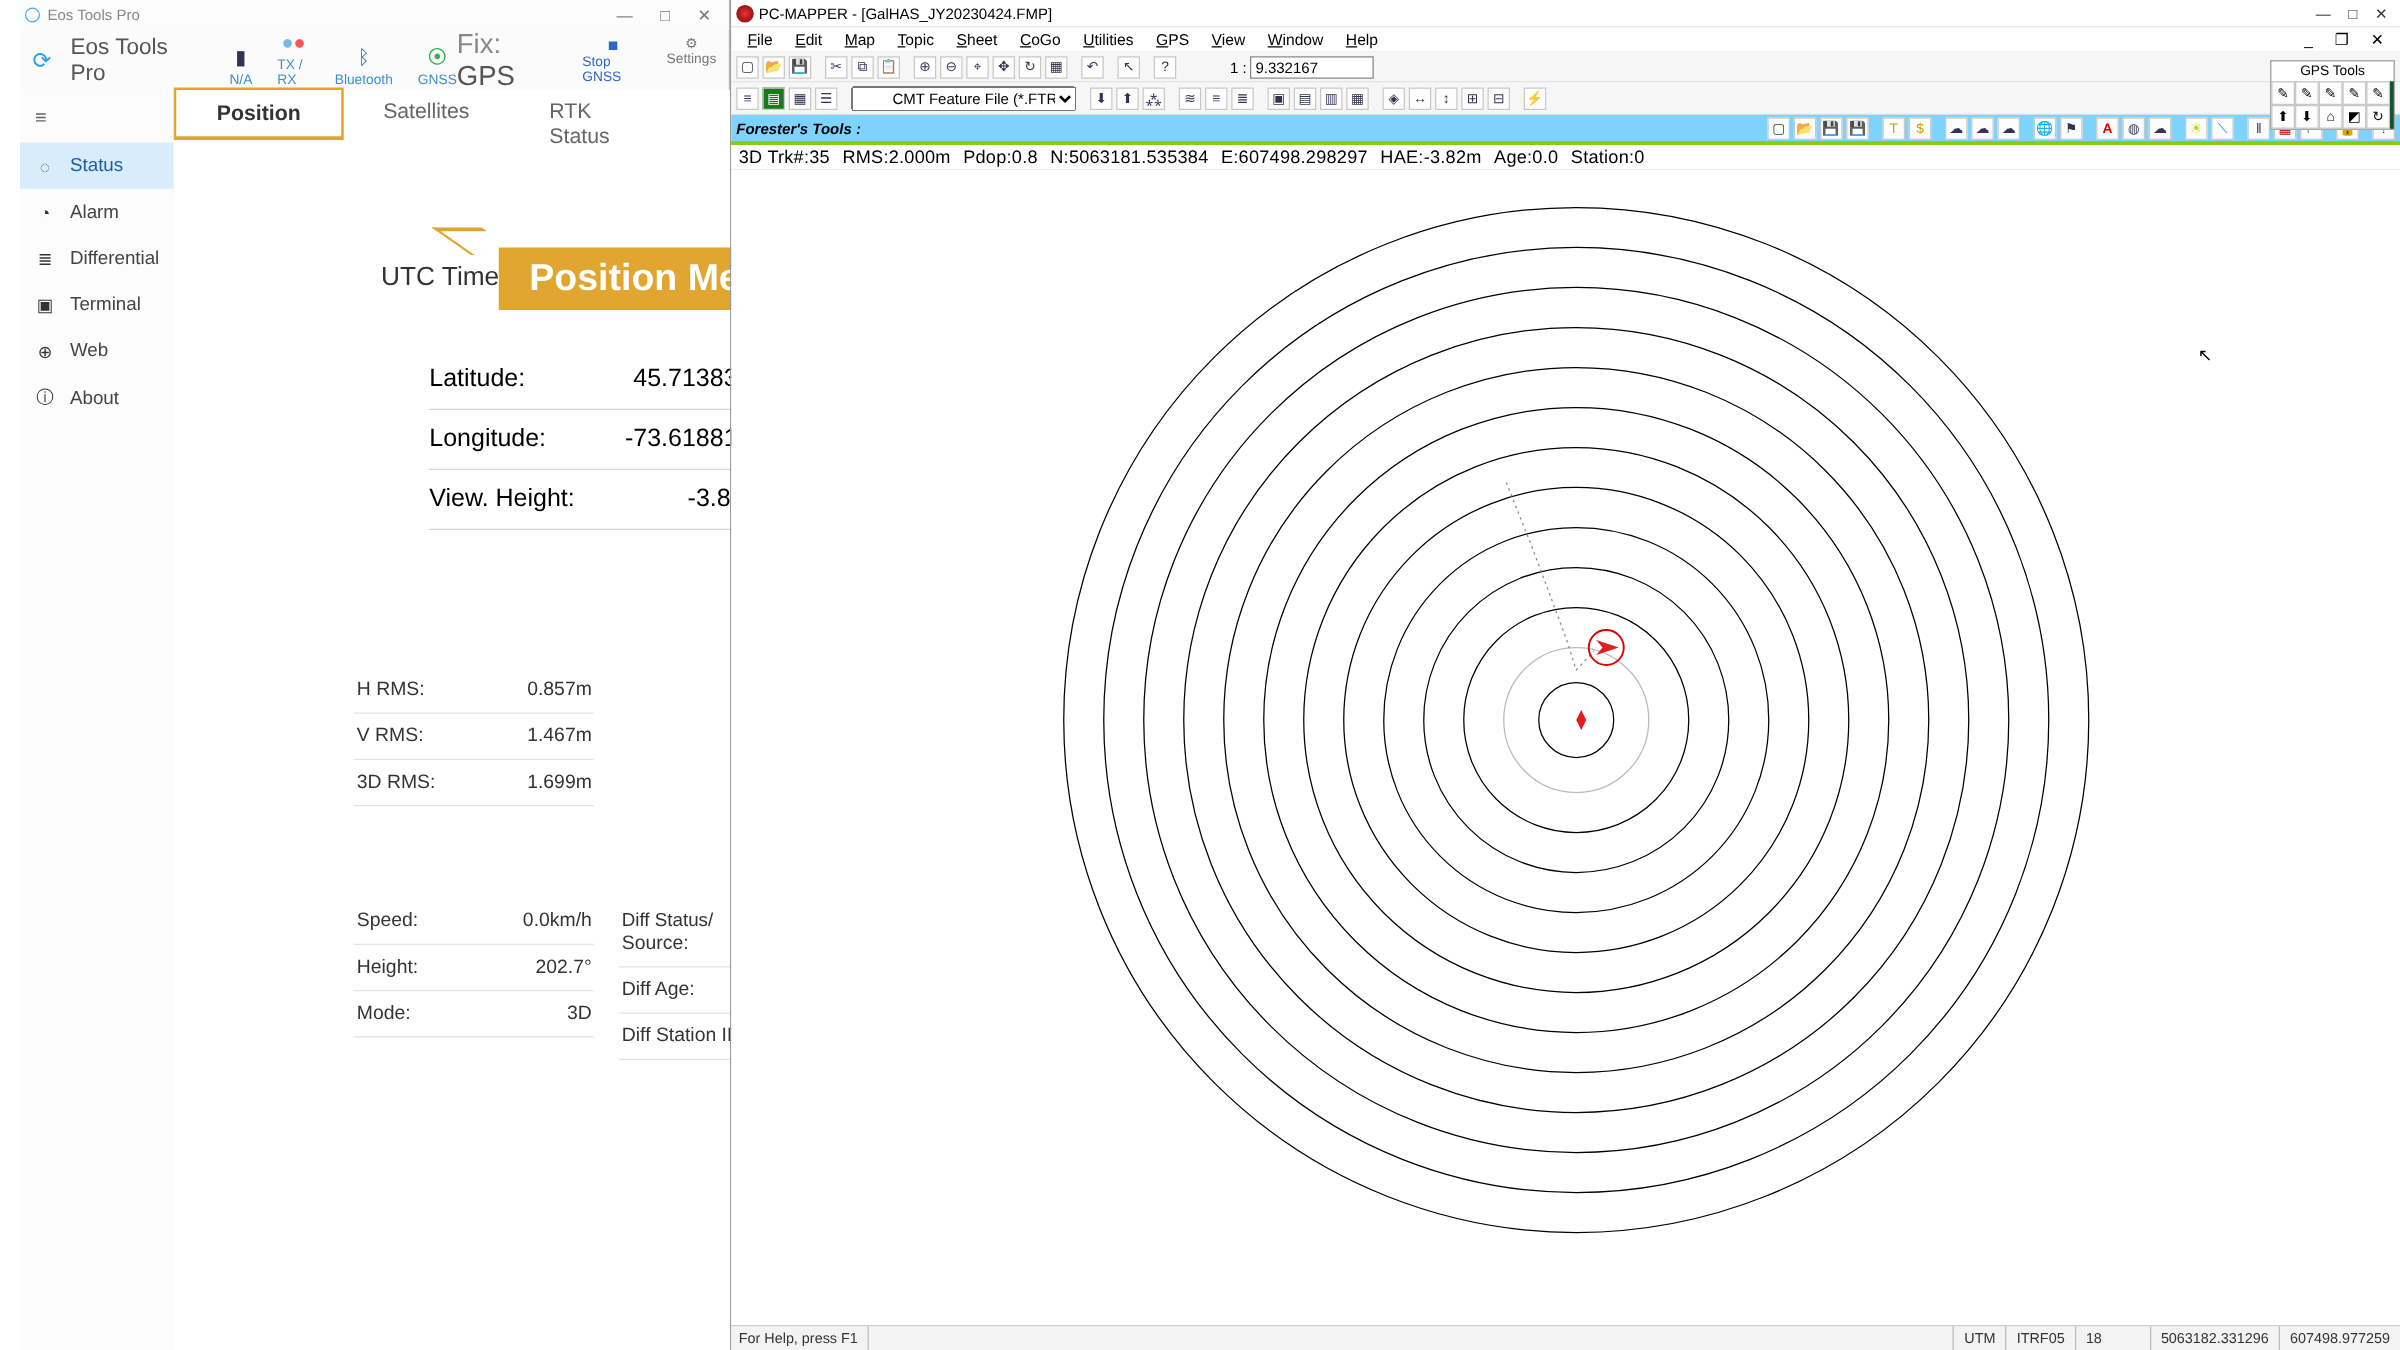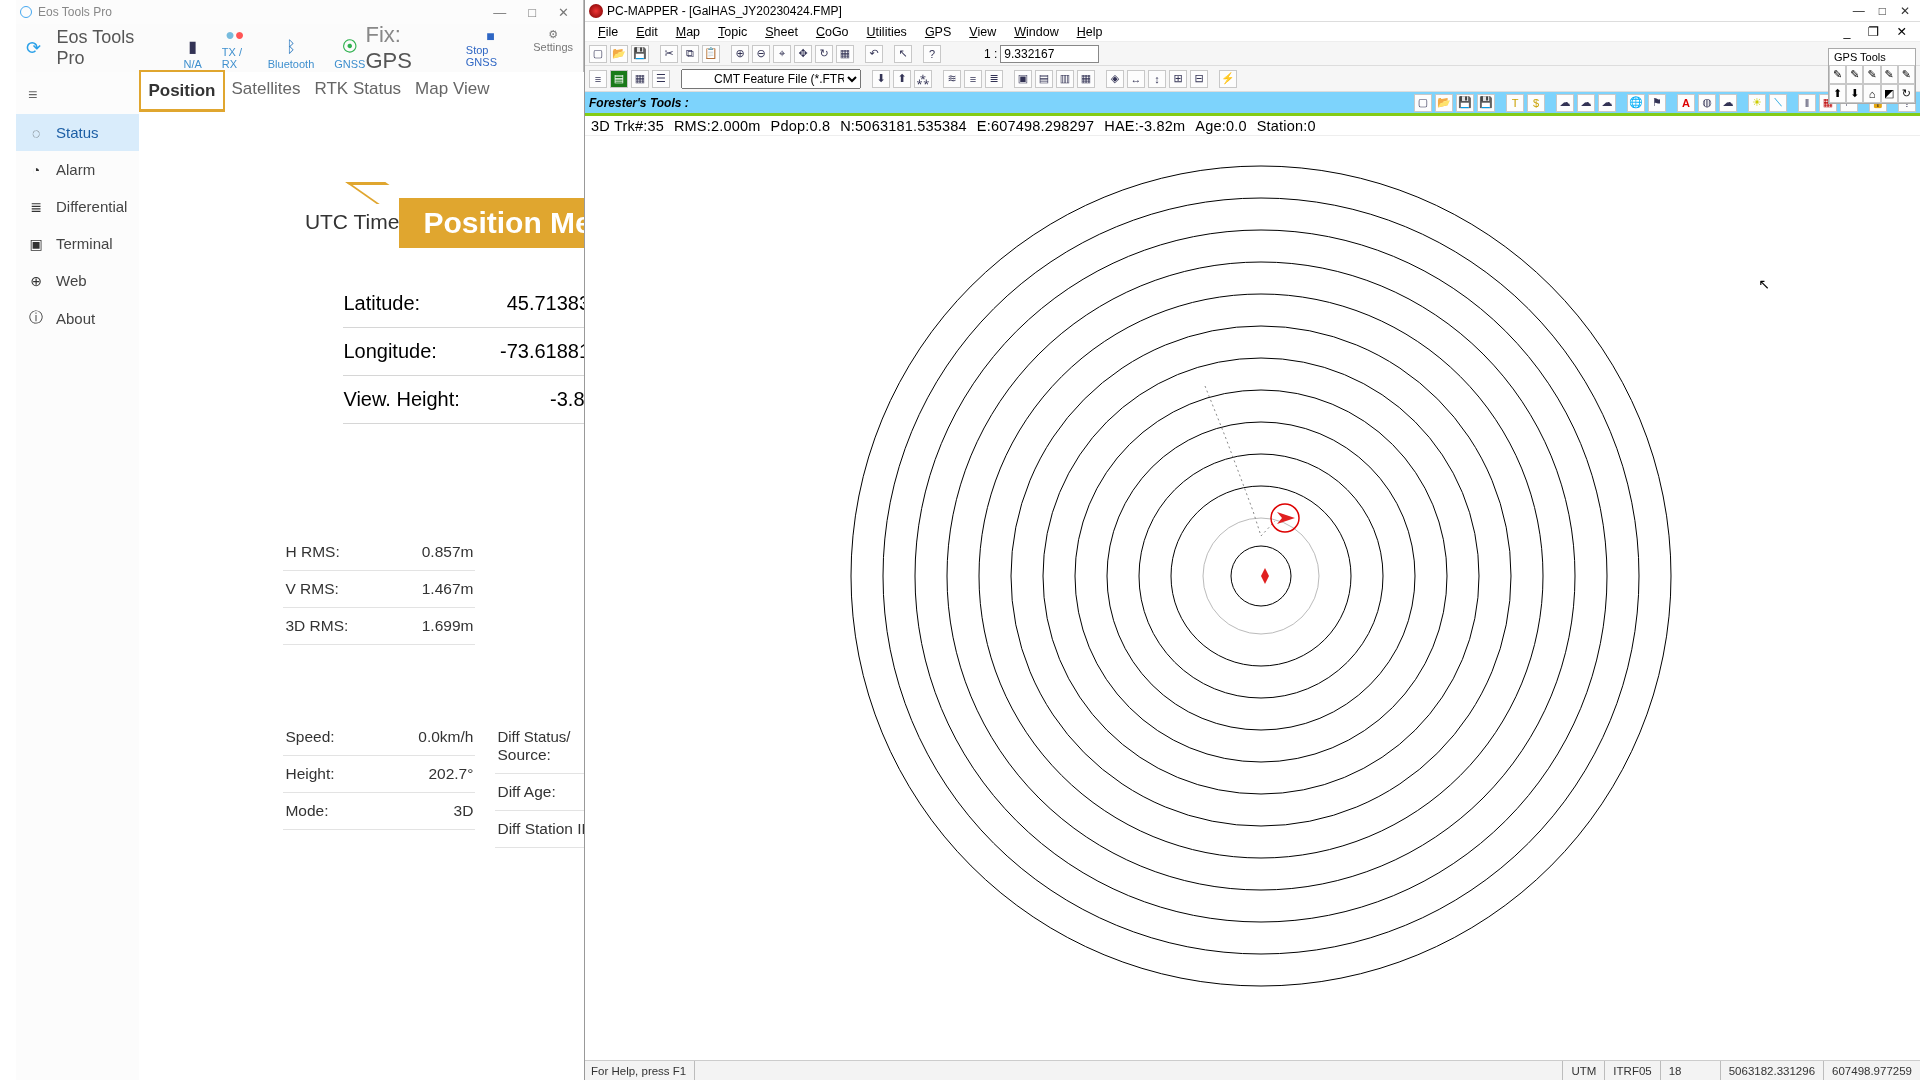--- a/index.html
+++ b/index.html
@@ -29,21 +29,21 @@
 
 .eos-body { flex:1; display:flex; }
 .eos-sidebar { width: 128px; background:#fcfcfc; padding-top: 4px; }
 .eos-sidebar .ham { padding: 10px 12px; color:#666; font-size:16px; }
 .eos-sidebar .nav-item { display:flex; align-items:center; gap:12px; padding: 10px 12px; font-size:15px; color:#444; cursor:pointer; }
 .eos-sidebar .nav-item.active { background:#d9ecfb; color:#1d5fa5; }
 .eos-sidebar .nav-item .ni { width:16px; text-align:center; color:#333; font-size:14px;}
 
 .eos-main { flex:1; position:relative; background:#fff; padding: 0; }
 .eos-tabs { display:flex; height:42px; margin-top: -2px;}
-.eos-tabs .tab { padding: 9px 7px; font-size:17px; color:#666; cursor:pointer; }
+.eos-tabs .tab { padding: 9px 32px; font-size:17px; color:#666; cursor:pointer; }
 .eos-tabs .tab.active { border:2px solid #e0a62f; border-bottom:3px solid #e0a62f; color:#333; font-weight:600;}
 .banner { position:absolute; top:126px; left:260px; background:#e0a62f; color:#fff; font-size:30px; font-weight:700; padding:8px 24px; white-space:nowrap; }
 .banner-connector { position:absolute; top:110px; left:222px; width:40px; height:22px; border-top:3px solid #e0a62f; border-left:3px solid #e0a62f; transform: skewX(55deg); }
 
 .utc { text-align:center; margin-top: 98px; font-size:21px; color:#333; }
 .utc .val { color:#2a78bf; }
 
 .coord-table { margin: 46px 0 0 204px; width: 280px; font-size:20px; color:#000000; }
 .coord-table .row { display:flex; justify-content:space-between; padding:12px 0; border-bottom:1px solid #d6d6d6; }
 
@@ -68,21 +68,21 @@
 
 .pcm-tool1 { height:24px; display:flex; align-items:center; gap:3px; padding:0 4px; background:#f6f6f6; border-bottom:1px solid #ddd; font-size:12px; }
 .pcm-tool1 .bt, .pcm-tool2 .bt, .pcm-tool3 .bt { width:18px; height:18px; border:1px solid #c8c8c8; background:#fdfdfd; display:flex; align-items:center; justify-content:center; font-size:11px; color:#335; cursor:pointer; }
 .pcm-tool1 .sep, .pcm-tool2 .sep, .pcm-tool3 .sep { width:5px; }
 .pcm-tool1 input { width:99px; height:18px; font-size:12px; padding:0 3px; border:1px solid #888;}
 .pcm-tool2 { height:26px; display:flex; align-items:center; gap:3px; padding:0 4px; background:#f6f6f6; border-bottom:1px solid #ddd; }
 .pcm-tool2 select { width:180px; height:20px; font-size:12px;padding-left:28px; }
 .pcm-tool3 { height:24px; display:flex; align-items:center; gap:3px; padding:0 4px; background:#7dd3fc; border-bottom:3px solid #84cc16; font-size:12px;}
 .pcm-tool3 .lab { font-weight:bold; font-style:italic; margin-right:auto; }
 
-.gps-tools { position:absolute; top:48px; right:4px; width:88px; background:#14532d; border:1px solid #aaa; }
+.gps-tools { position:absolute; top:48px; right:4px; width:100px; background:#14532d; border:1px solid #aaa;text-align:center; }
 .gps-tools .gt-title { font-size:11px; padding:2px 5px; background:#fff;}
 .gps-tools .gt-row { display:flex; }
 .gps-tools .gt-row .bt { width:19px; height:19px; border:1px solid #c8c8c8; background:#fdfdfd; font-size:11px; display:flex; align-items:center; justify-content:center; }
 
 .pcm-status { height:20px; font-size:14.5px; padding:0 6px; font-family: Arial; letter-spacing:.2px; color:#000; background:#fff; border-bottom:1px solid #eee; display:flex; align-items:center; gap:10px;}
 .pcm-status span { white-space:nowrap; }
 
 .pcm-canvas { flex:1; position:relative; background:#fff; overflow:hidden; }
 .pcm-canvas svg { position:absolute; top:0; left:0; }
 .cursor { position:absolute; top:140px; right:150px; font-size:14px; }

